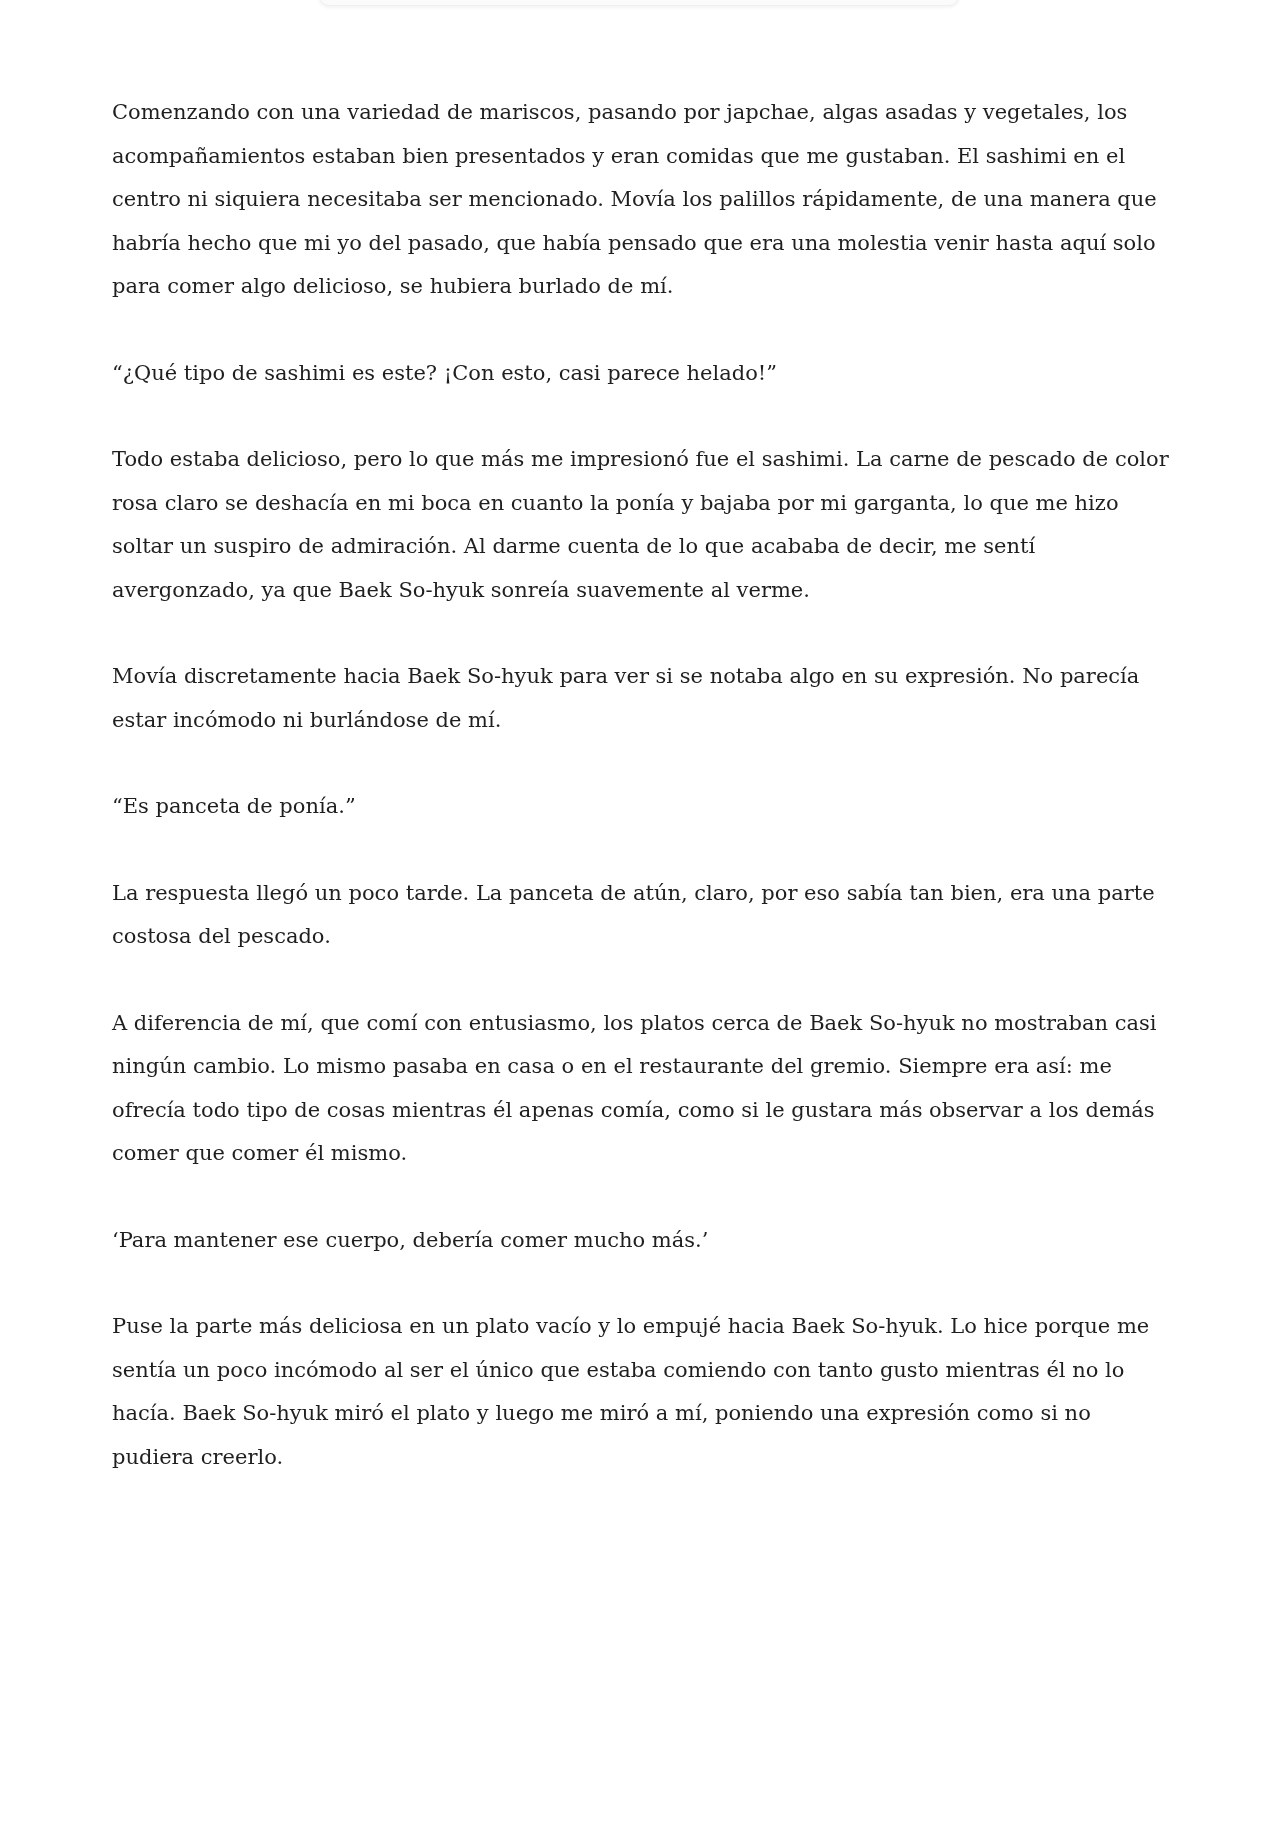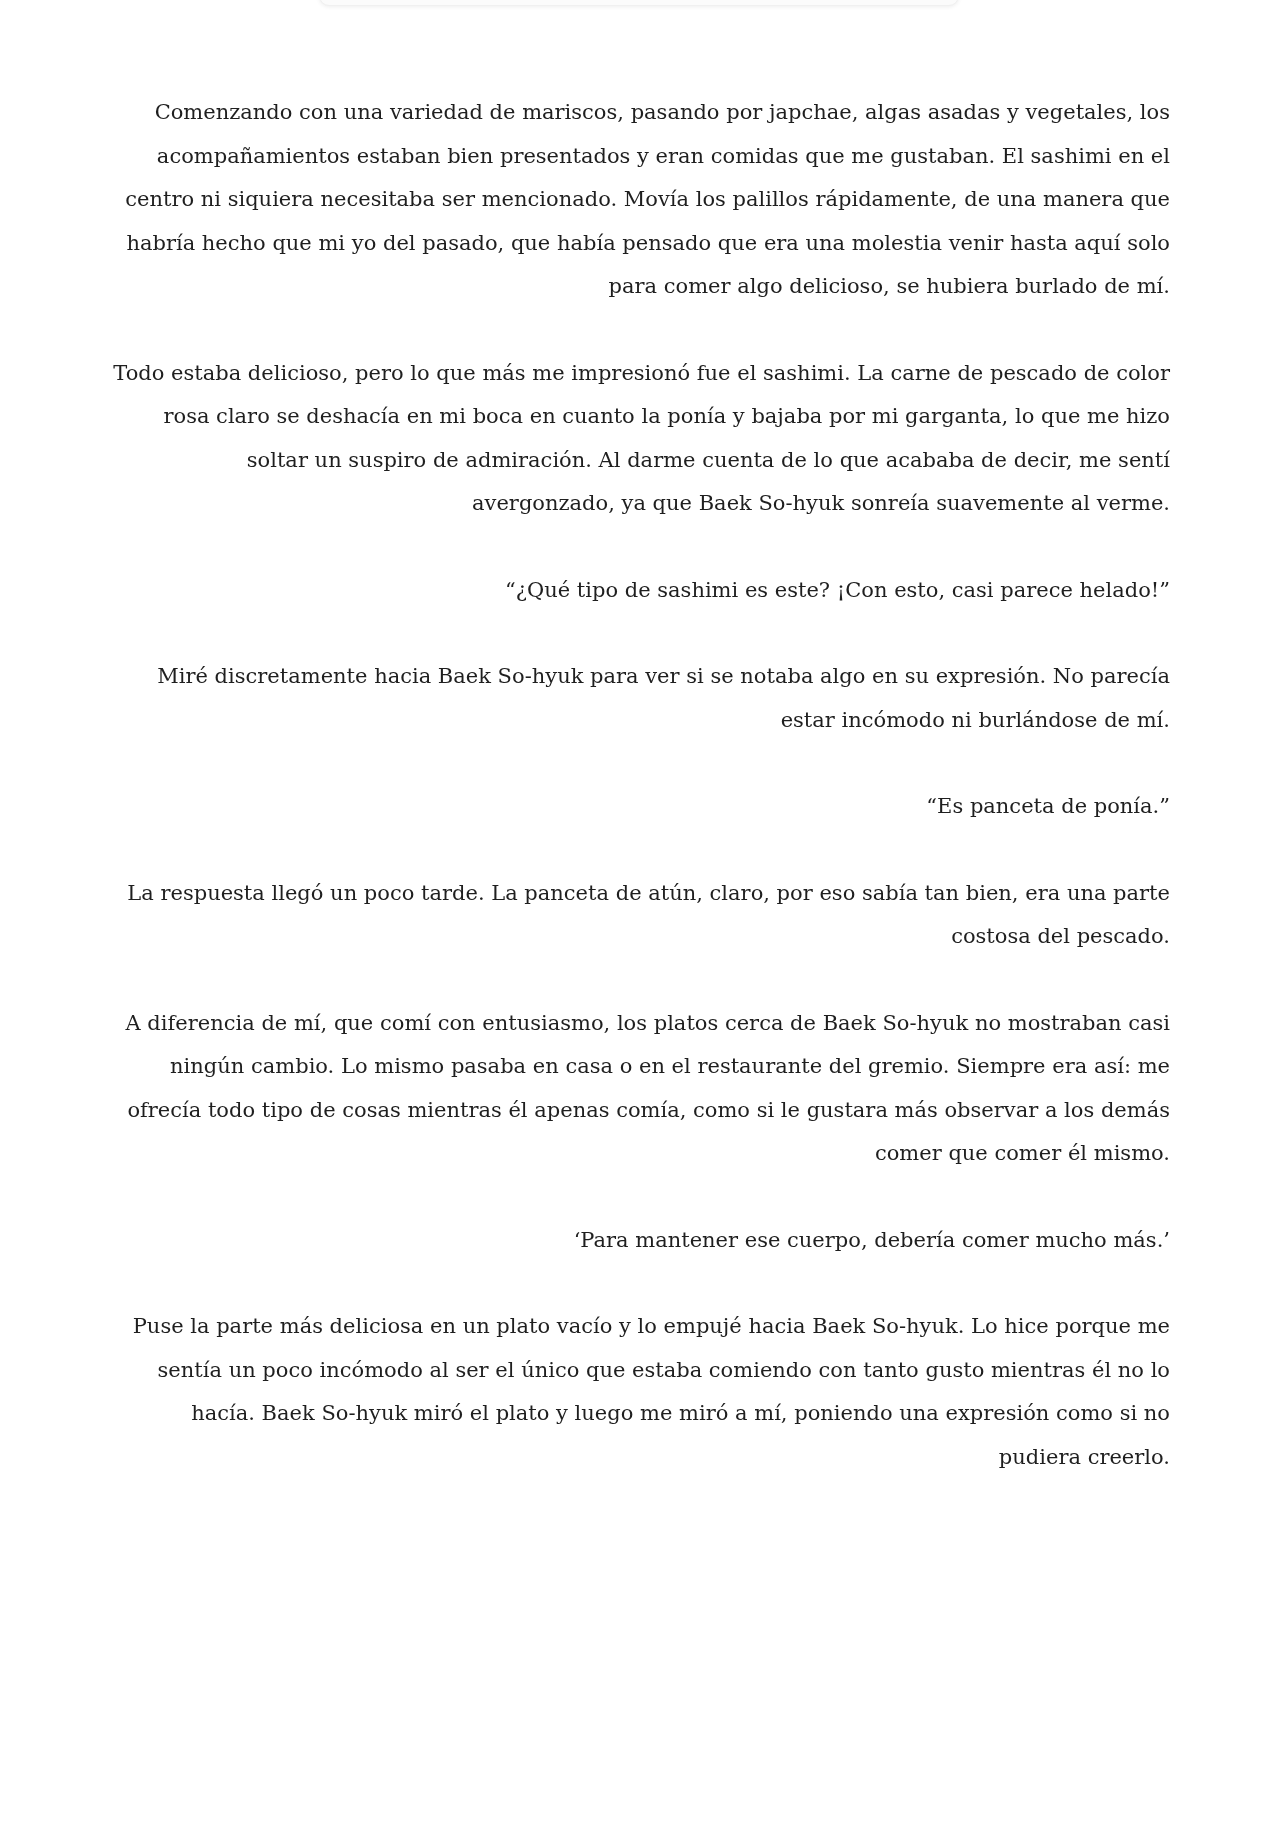--- a/index.html
+++ b/index.html
@@ -28,36 +28,36 @@
   }
   .chapter-body {
     position: absolute;
     top: 0;
     left: 112px;
     width: 1058px;
     padding-top: 91px;
     color: #1f1f1f;
     font-size: 21px;
     line-height: 43.5px;
-    text-align: right;
+    text-align: left;
   }
   .chapter-body p {
     margin: 0 0 43px 0;
     padding: 0;
   }
 </style>
 </head>
 <body style="background: rgb(255, 255, 255);">
 
 <div class="page">
   <div class="header-remnant" style="background: rgb(251, 251, 251); border-color: rgb(240, 240, 240);"></div>
   <article class="chapter-body" style="color: rgb(31, 31, 31);">
       <p>Comenzando con una variedad de mariscos, pasando por japchae, algas asadas y vegetales, los acompañamientos estaban bien presentados y eran comidas que me gustaban. El sashimi en el centro ni siquiera necesitaba ser mencionado. Movía los palillos rápidamente, de una manera que habría hecho que mi yo del pasado, que había pensado que era una molestia venir hasta aquí solo para comer algo delicioso, se hubiera burlado de mí.</p>
+      <p>“¿Qué tipo de sashimi es este? ¡Con esto, casi parece helado!”</p>
       <p>Todo estaba delicioso, pero lo que más me impresionó fue el sashimi. La carne de pescado de color rosa claro se deshacía en mi boca en cuanto la ponía y bajaba por mi garganta, lo que me hizo soltar un suspiro de admiración. Al darme cuenta de lo que acababa de decir, me sentí avergonzado, ya que Baek So-hyuk sonreía suavemente al verme.</p>
-      <p>“¿Qué tipo de sashimi es este? ¡Con esto, casi parece helado!”</p>
-      <p>Miré discretamente hacia Baek So-hyuk para ver si se notaba algo en su expresión. No parecía estar incómodo ni burlándose de mí.</p>
+      <p>Movía discretamente hacia Baek So-hyuk para ver si se notaba algo en su expresión. No parecía estar incómodo ni burlándose de mí.</p>
       <p>“Es panceta de ponía.”</p>
       <p>La respuesta llegó un poco tarde. La panceta de atún, claro, por eso sabía tan bien, era una parte costosa del pescado.</p>
       <p>A diferencia de mí, que comí con entusiasmo, los platos cerca de Baek So-hyuk no mostraban casi ningún cambio. Lo mismo pasaba en casa o en el restaurante del gremio. Siempre era así: me ofrecía todo tipo de cosas mientras él apenas comía, como si le gustara más observar a los demás comer que comer él mismo.</p>
       <p>‘Para mantener ese cuerpo, debería comer mucho más.’</p>
       <p>Puse la parte más deliciosa en un plato vacío y lo empujé hacia Baek So-hyuk. Lo hice porque me sentía un poco incómodo al ser el único que estaba comiendo con tanto gusto mientras él no lo hacía. Baek So-hyuk miró el plato y luego me miró a mí, poniendo una expresión como si no pudiera creerlo.</p>
     </article>
 </div>
 
 </body></html>

